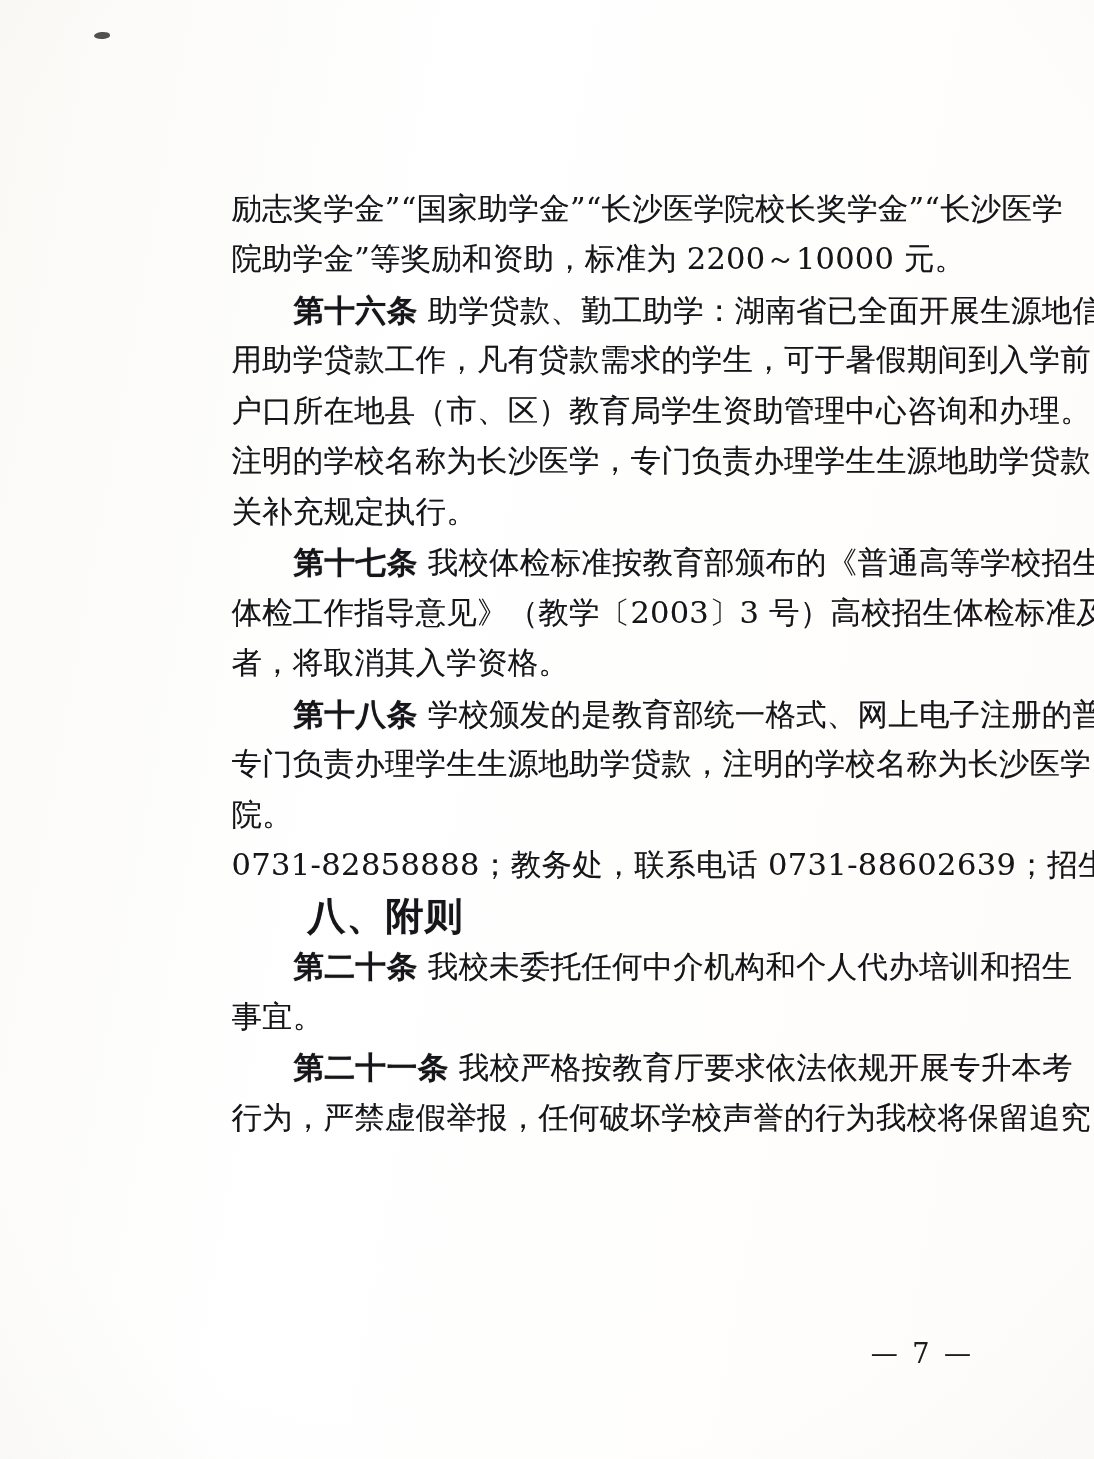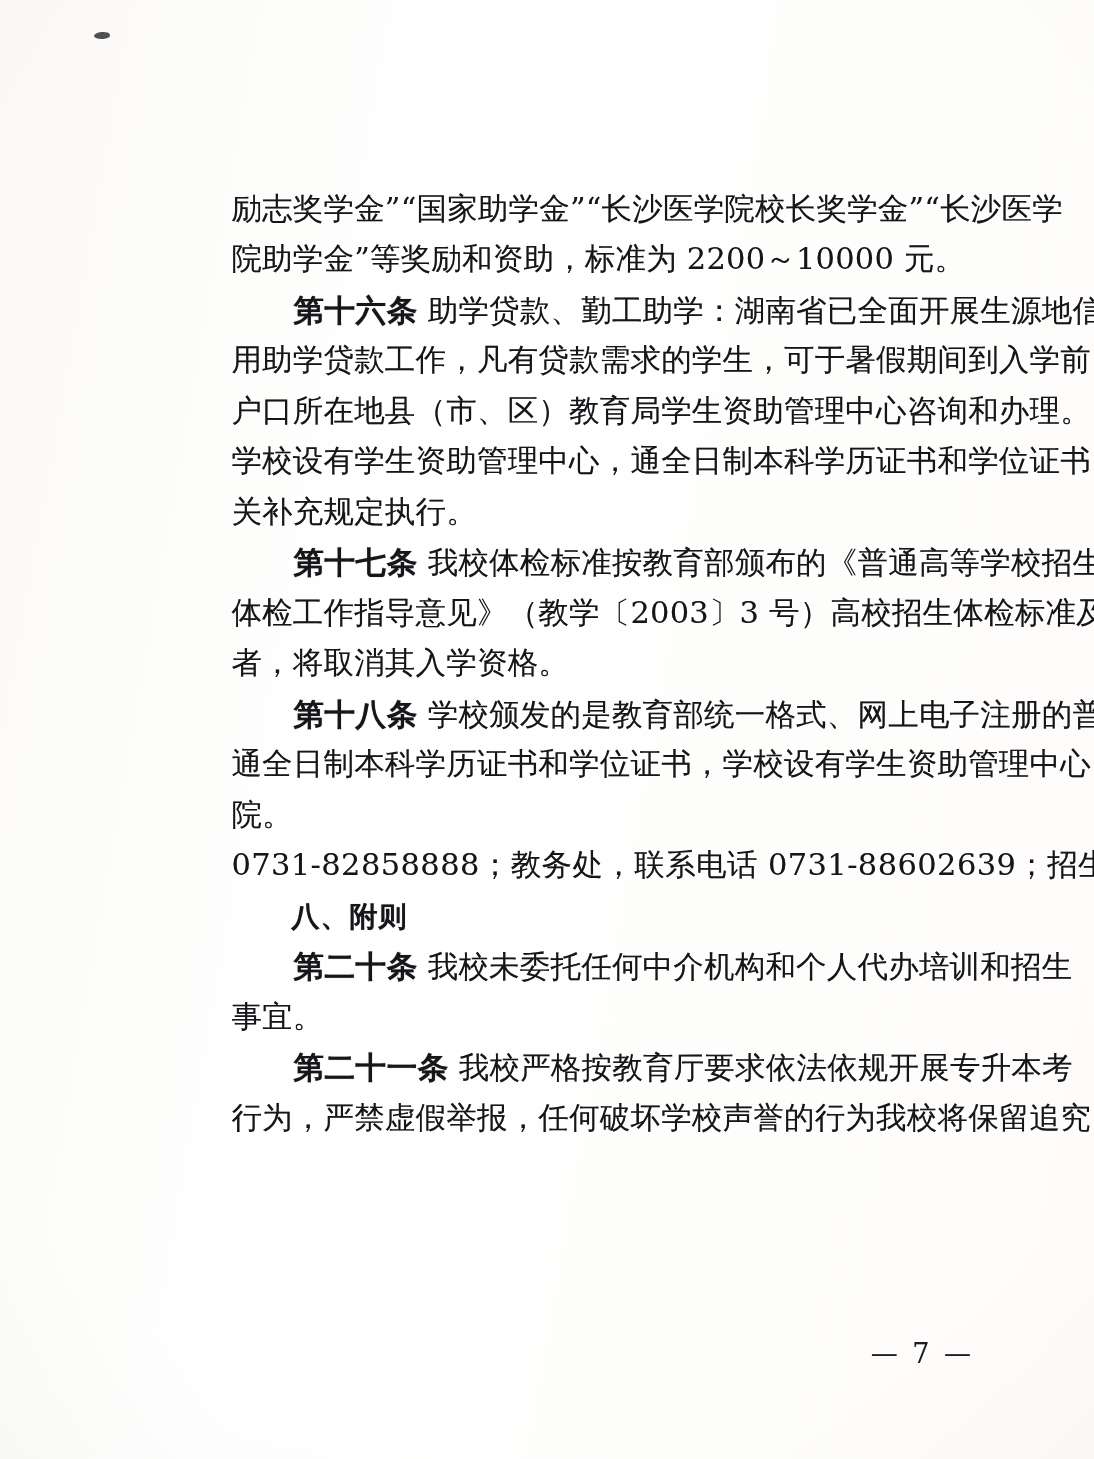--- a/index.html
+++ b/index.html
@@ -56,23 +56,24 @@
   .ln.indent { padding-left: 62px; text-align: center; }
   .ln.indent-h { padding-left: 60px; }
   .art {
     font-weight: bold;
     letter-spacing: 0.6px;
     text-shadow: 0 0 0.9px rgba(0,0,0,0.55);
   }
   .sec-head {
     font-family: "DejaVu Sans", "Liberation Sans", sans-serif;
     font-weight: bold;
-    font-size: 28px;
+    font-size: 38px;
     letter-spacing: 1px;
     text-shadow: 0 0 0.8px rgba(0,0,0,0.5);
+    margin-left: 16px;
   }
   .lat {
     font-family: "DejaVu Serif", "Liberation Serif", serif;
     letter-spacing: 0.4px;
   }
   .pagenum {
     position: absolute;
     left: 0;
     top: 1338px;
     width: 1094px;
@@ -110,21 +111,21 @@
 
     <div class="ln">
       <span>用助学贷款工作，凡有贷款需求的学生，可于暑假期间到入学前</span>
     </div>
 
     <div class="ln">
       <span>户口所在地县（市、区）教育局学生资助管理中心咨询和办理。</span>
     </div>
 
     <div class="ln">
-      <span>学校设有学生资助管理中心，通全日制本科学历证书和学位证书</span>
+      <span>注明的学校名称为长沙医学，专门负责办理学生生源地助学贷款</span>
     </div>
 
     <div class="ln">
       <span>关补充规定执行。</span>
     </div>
 
     <div class="ln indent">
       <span class="art">第十七条</span><span> 我校体检标准按教育部颁布的《普通高等学校招生</span>
     </div>
 
@@ -135,21 +136,21 @@
 
     <div class="ln">
       <span>者，将取消其入学资格。</span>
     </div>
 
     <div class="ln indent">
       <span class="art">第十八条</span><span> 学校颁发的是教育部统一格式、网上电子注册的普</span>
     </div>
 
     <div class="ln">
-      <span>通全日制本科学历证书和学位证书，学校设有学生资助管理中心</span>
+      <span>专门负责办理学生生源地助学贷款，注明的学校名称为长沙医学</span>
     </div>
 
     <div class="ln">
       <span>院。</span>
     </div>
 
 
     <div class="ln">
       <span class="lat">0731-82858888；教务处，联系电话 0731-88602639；招生信息发</span>
     </div>

